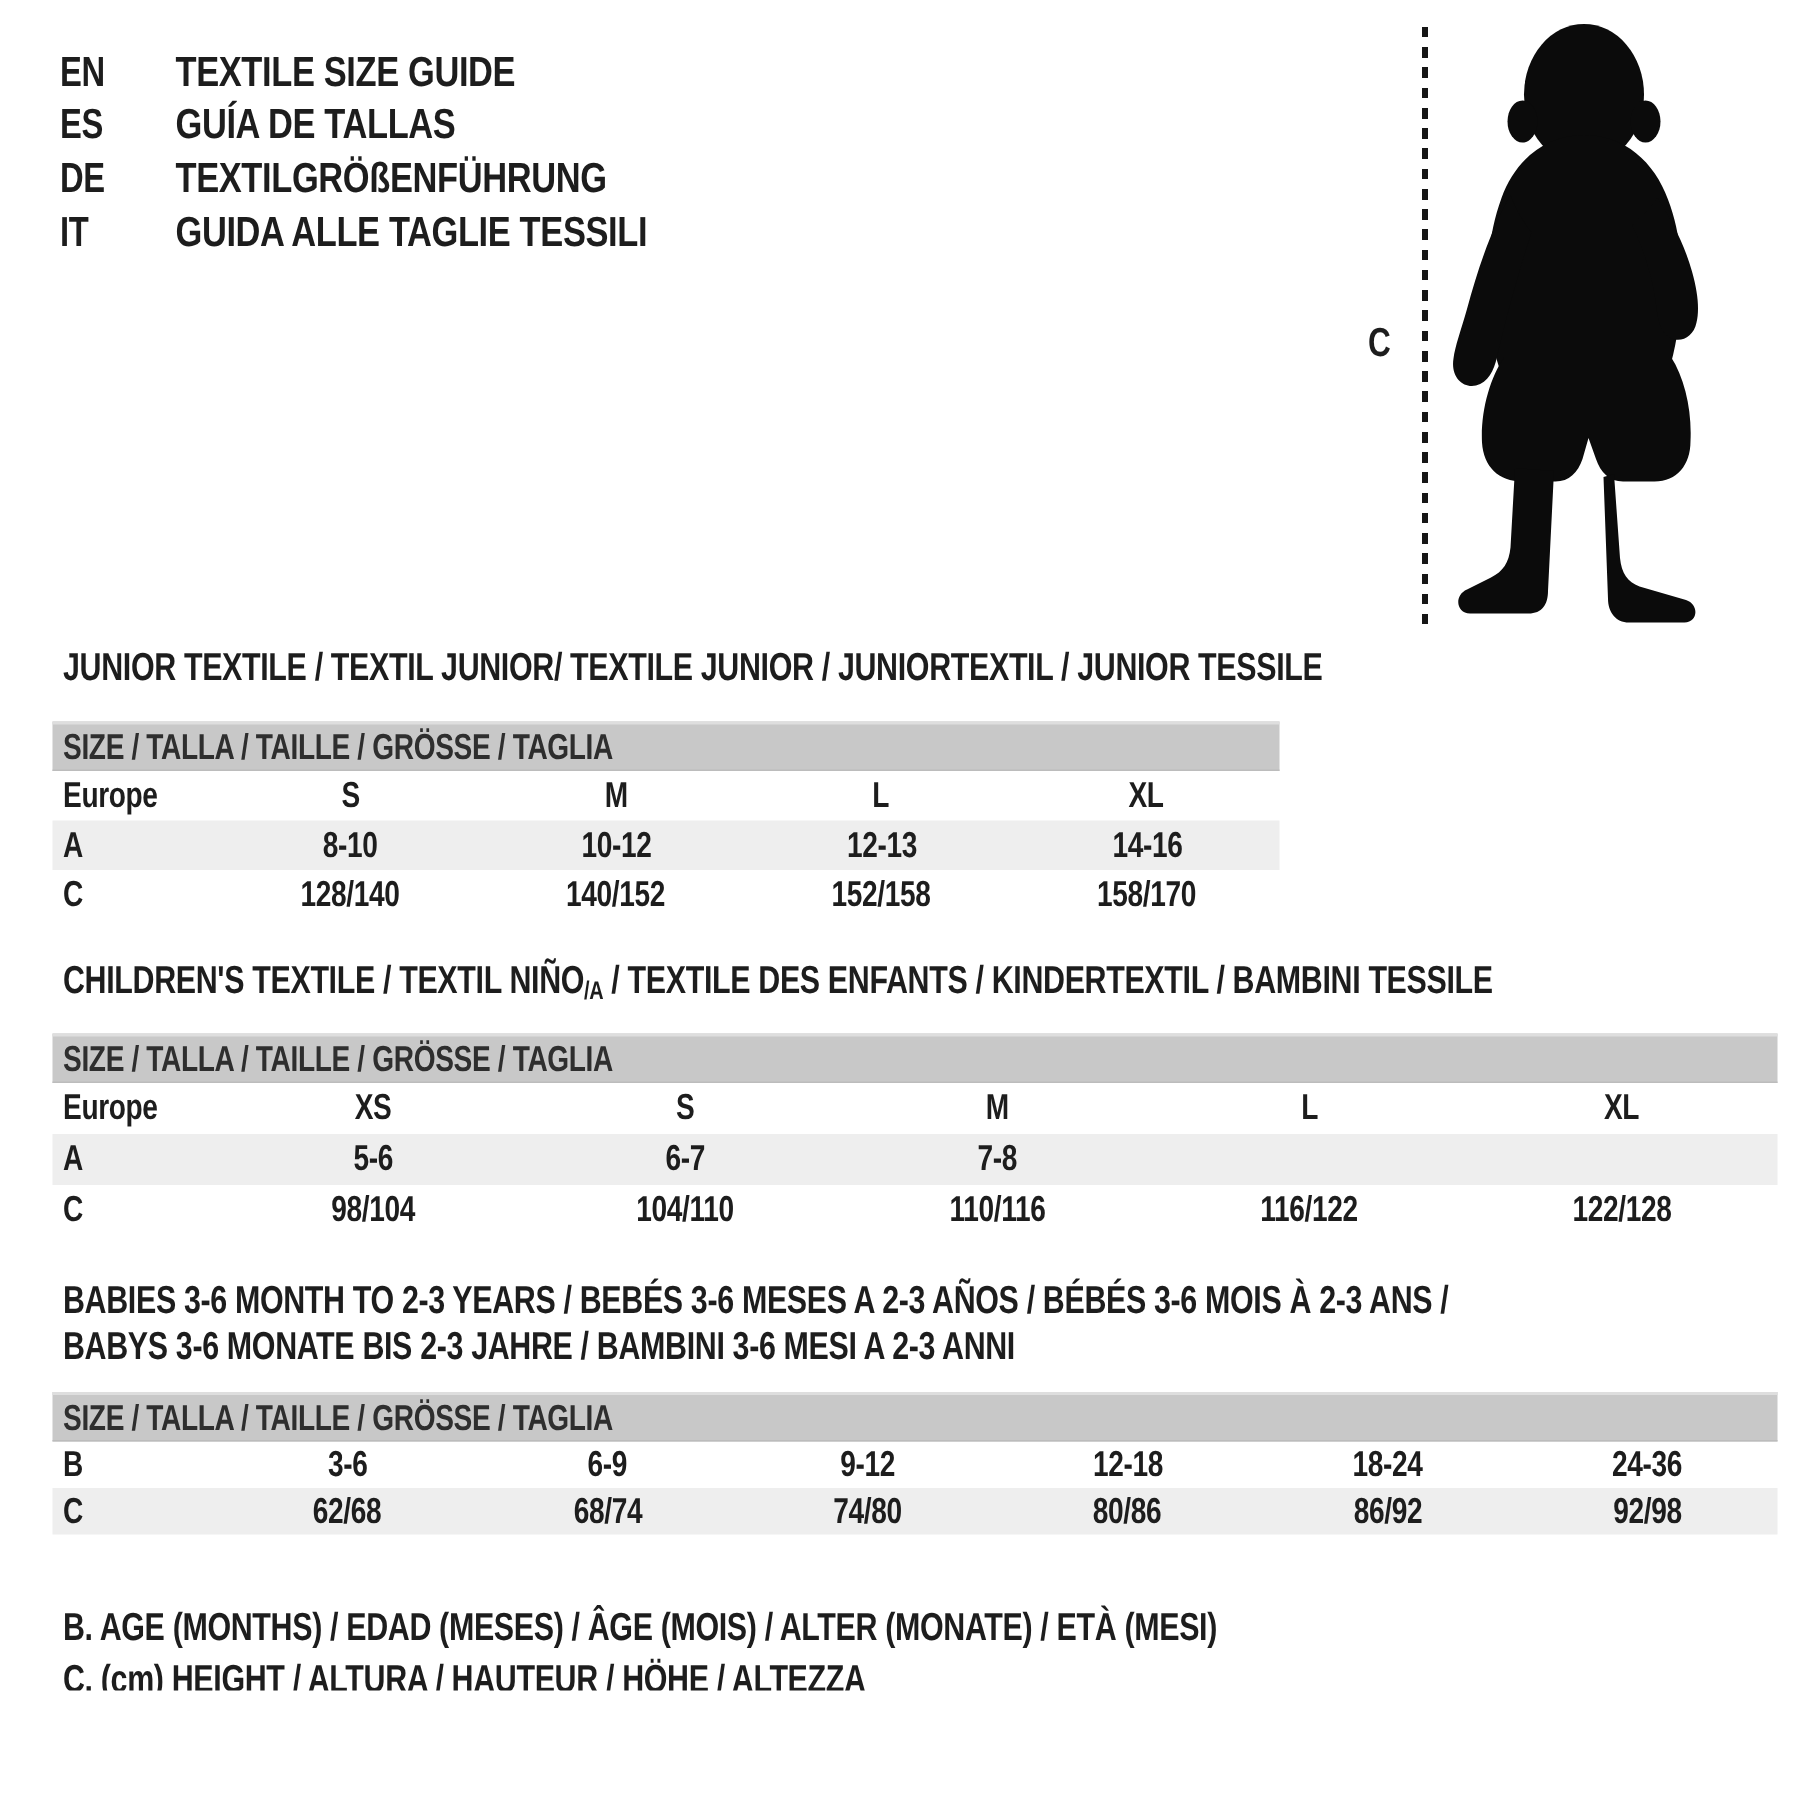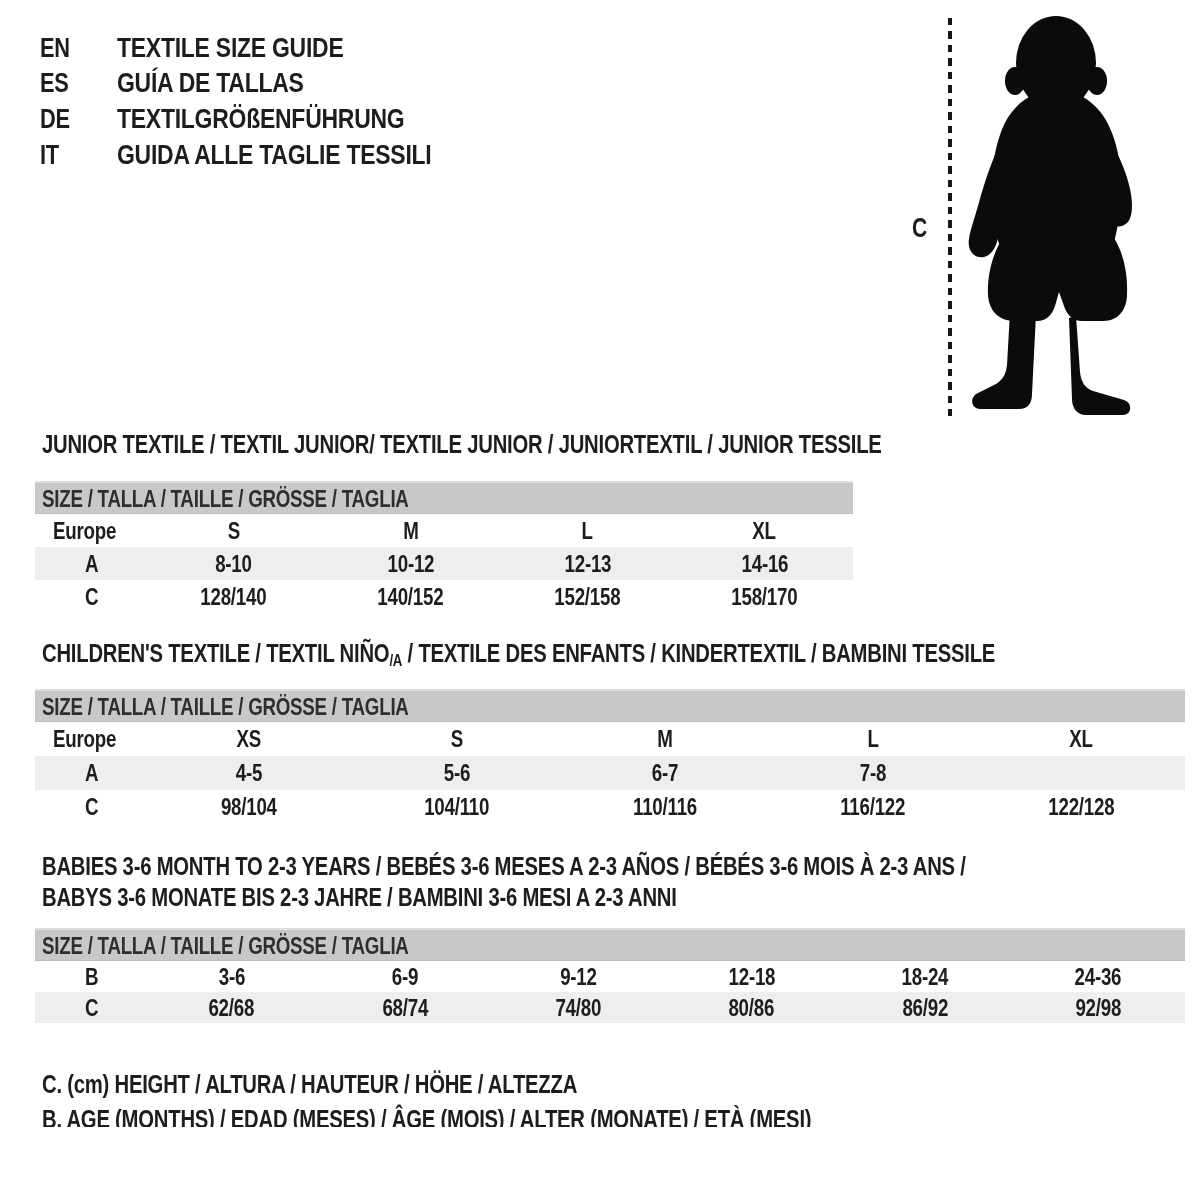--- a/index.html
+++ b/index.html
@@ -49,21 +49,21 @@
     font-size:24px; color:#2e2e2e;
   }
   .trow { display:grid; align-items:center; font-size:24px; }
   .t1 .trow { height:33px; }
   .t2 .trow { height:34px; }
   .t3 .trow { height:31px; }
   .cols4 { grid-template-columns:110px repeat(4,1fr); }
   .cols5 { grid-template-columns:110px repeat(5,1fr); }
   .cols6 { grid-template-columns:110px repeat(6,1fr); }
   .cell { text-align:center; }
-  .cell.lab { text-align:center; padding-left:7px; }
+  .cell.lab { text-align:left; padding-left:7px; }
   .shade { background:#eeeeee; }
 
   
   .legend { position:absolute; left:42px; top:1067px; font-size:26px; }
   .legend .lg { height:35px; display:flex; align-items:center; }
 </style>
 </head>
 <body>
 
 <div id="canvas">
@@ -143,21 +143,20 @@
     <div class="trow cols5">
       <div class="cell lab"><span class="cond">Europe</span></div>
       <div class="cell"><span class="cond center">XS</span></div>
       <div class="cell"><span class="cond center">S</span></div>
       <div class="cell"><span class="cond center">M</span></div>
       <div class="cell"><span class="cond center">L</span></div>
       <div class="cell"><span class="cond center">XL</span></div>
     </div>
     <div class="trow cols5 shade">
       <div class="cell lab"><span class="cond">A</span></div>
-      <div class="cell"><span class="cond center">4-5</span></div>
       <div class="cell"><span class="cond center">5-6</span></div>
       <div class="cell"><span class="cond center">6-7</span></div>
       <div class="cell"><span class="cond center">7-8</span></div>
     </div>
     <div class="trow cols5">
       <div class="cell lab"><span class="cond">C</span></div>
       <div class="cell"><span class="cond center">98/104</span></div>
       <div class="cell"><span class="cond center">104/110</span></div>
       <div class="cell"><span class="cond center">110/116</span></div>
       <div class="cell"><span class="cond center">116/122</span></div>
@@ -188,20 +187,20 @@
       <div class="cell"><span class="cond center">68/74</span></div>
       <div class="cell"><span class="cond center">74/80</span></div>
       <div class="cell"><span class="cond center">80/86</span></div>
       <div class="cell"><span class="cond center">86/92</span></div>
       <div class="cell"><span class="cond center">92/98</span></div>
     </div>
   </section>
 
   <div class="legend">
     <div class="lg">
+        <span class="cond">B. AGE (MONTHS) / EDAD (MESES) / ÂGE (MOIS) / ALTER (MONATE) / ETÀ (MESI)</span>
+      </div>
+    <div class="lg">
         <span class="cond">C. (cm) HEIGHT / ALTURA / HAUTEUR / HÖHE / ALTEZZA</span>
       </div>
-    <div class="lg">
-        <span class="cond">B. AGE (MONTHS) / EDAD (MESES) / ÂGE (MOIS) / ALTER (MONATE) / ETÀ (MESI)</span>
-      </div>
   </div>
 
 </div>
 
 </body></html>

